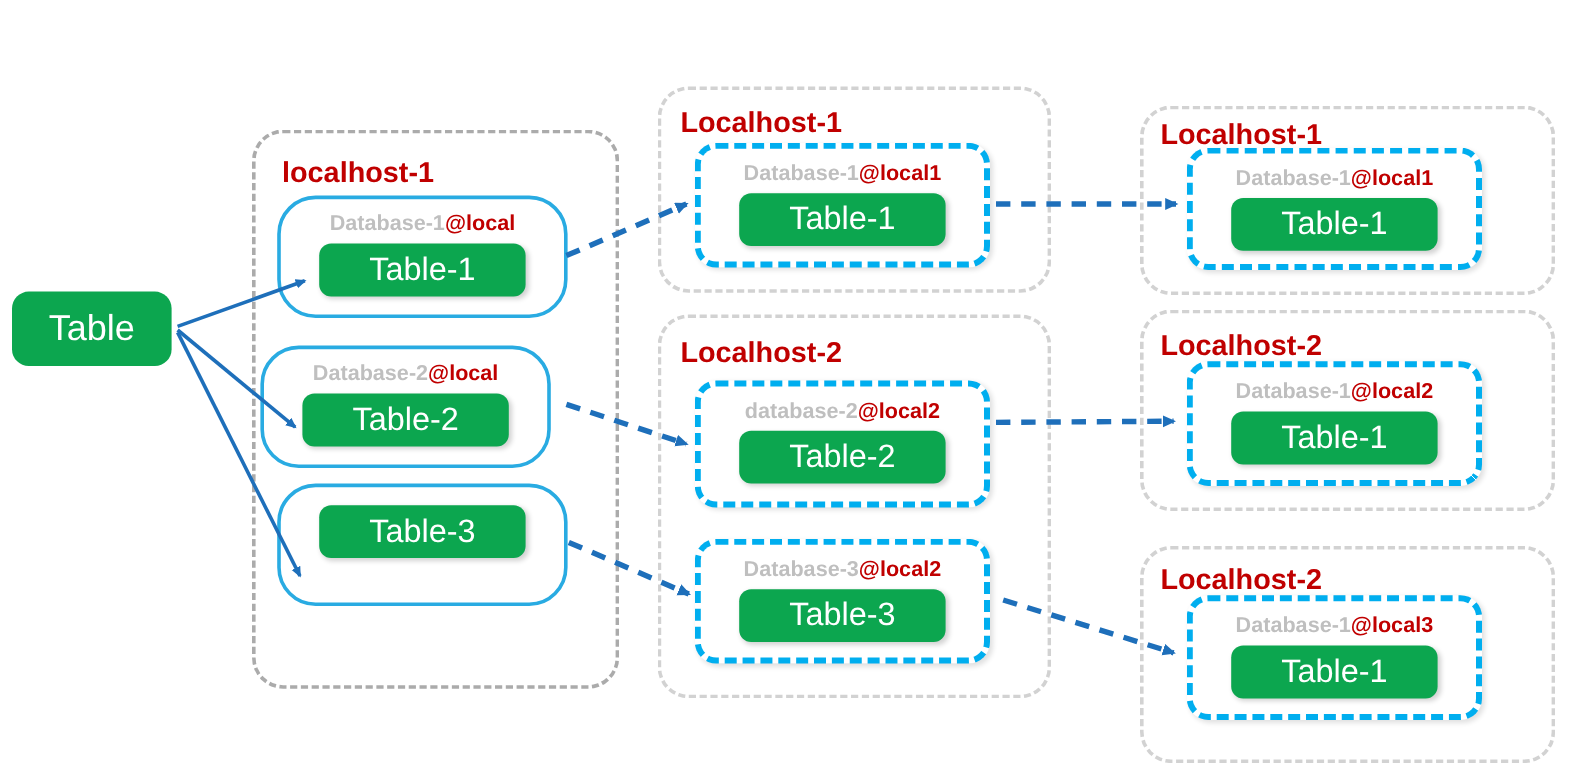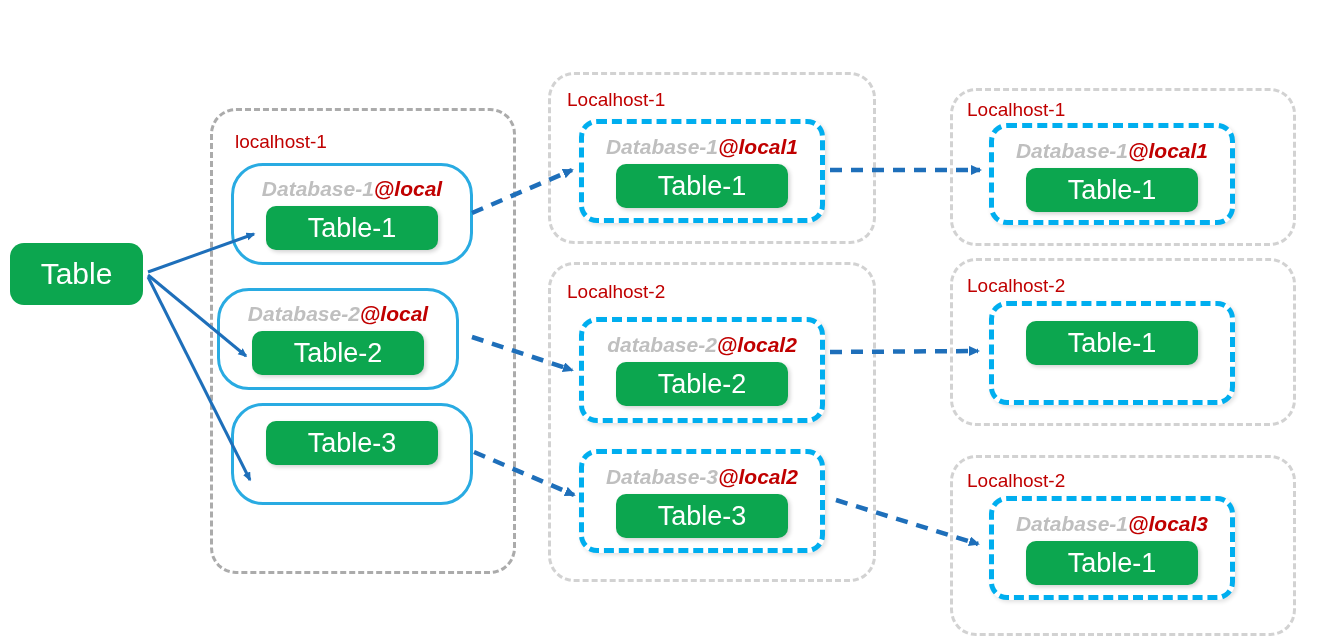--- a/index.html
+++ b/index.html
@@ -11,28 +11,28 @@
     display:flex;align-items:center;justify-content:center;
     font-size:26px;letter-spacing:1px;}
 
   .src-table{position:absolute;left:10px;top:243px;width:133px;height:62px;
     background:#0CA64F;color:#ffffff;border-radius:14px;
     display:flex;align-items:center;justify-content:center;font-size:30px;}
 
   .host{position:absolute;border-radius:26px;background:transparent;}
   .host-dark{border:3px dashed #ABABAB;}
   .host-light{border:3px dashed #D2D2D2;}
-  .host-title{position:absolute;font-size:19px;font-weight:normal;color:#C00000;white-space:nowrap;}
+  .host-title{position:absolute;font-size:24px;font-weight:bold;color:#C00000;white-space:nowrap;}
 
   .dbbox{position:absolute;background:#ffffff;display:flex;flex-direction:column;
     align-items:center;padding-top:10px;box-sizing:border-box;}
   .dbbox-solid{border:3px solid #29ABE2;border-radius:32px;}
   .dbbox-dashed{border:5px dashed #00AEEF;border-radius:18px;box-shadow:2px 2px 4px rgba(0,0,0,0.12);}
 
-  .dblabel{font-size:21px;font-weight:bold;white-space:nowrap;line-height:1.2;font-style:italic;}
+  .dblabel{font-size:18px;font-weight:bold;white-space:nowrap;line-height:1.2;}
   .db-name{color:#BFBFBF;}
   .db-loc{color:#C00000;}
 
   .chip{margin-top:5px;background:#0CA64F;color:#ffffff;border-radius:10px;
     display:flex;align-items:center;justify-content:center;
     font-size:27px;box-shadow:2px 2px 4px rgba(0,0,0,0.18);}
   .chip-lg{width:172px;height:44px;}
 
   .arrows{position:absolute;left:0;top:0;width:1328px;height:641px;pointer-events:none;}
 </style>
@@ -86,20 +86,21 @@
     <div class="host-title" style="left:14px;top:8px;">Localhost-1</div>
     <div class="dbbox dbbox-dashed" style="left:36px;top:32px;width:246px;height:102px;">
       <div class="dblabel"><span class="db-name">Database-1</span><span class="db-loc">@local1</span></div>
       <div class="chip chip-lg">Table-1</div>
     </div>
   </div>
 
   <div class="host host-light" style="left:950px;top:258px;width:340px;height:162px;">
     <div class="host-title" style="left:14px;top:14px;">Localhost-2</div>
     <div class="dbbox dbbox-dashed" style="left:36px;top:40px;width:246px;height:104px;">
+      <div class="dblabel"><span class="db-name">Database-1</span><span class="db-loc">@local2</span></div>
       <div class="chip chip-lg">Table-1</div>
     </div>
   </div>
 
   <div class="host host-light" style="left:950px;top:455px;width:340px;height:175px;">
     <div class="host-title" style="left:14px;top:12px;">Localhost-2</div>
     <div class="dbbox dbbox-dashed" style="left:36px;top:38px;width:246px;height:104px;">
       <div class="dblabel"><span class="db-name">Database-1</span><span class="db-loc">@local3</span></div>
       <div class="chip chip-lg">Table-1</div>
     </div>

